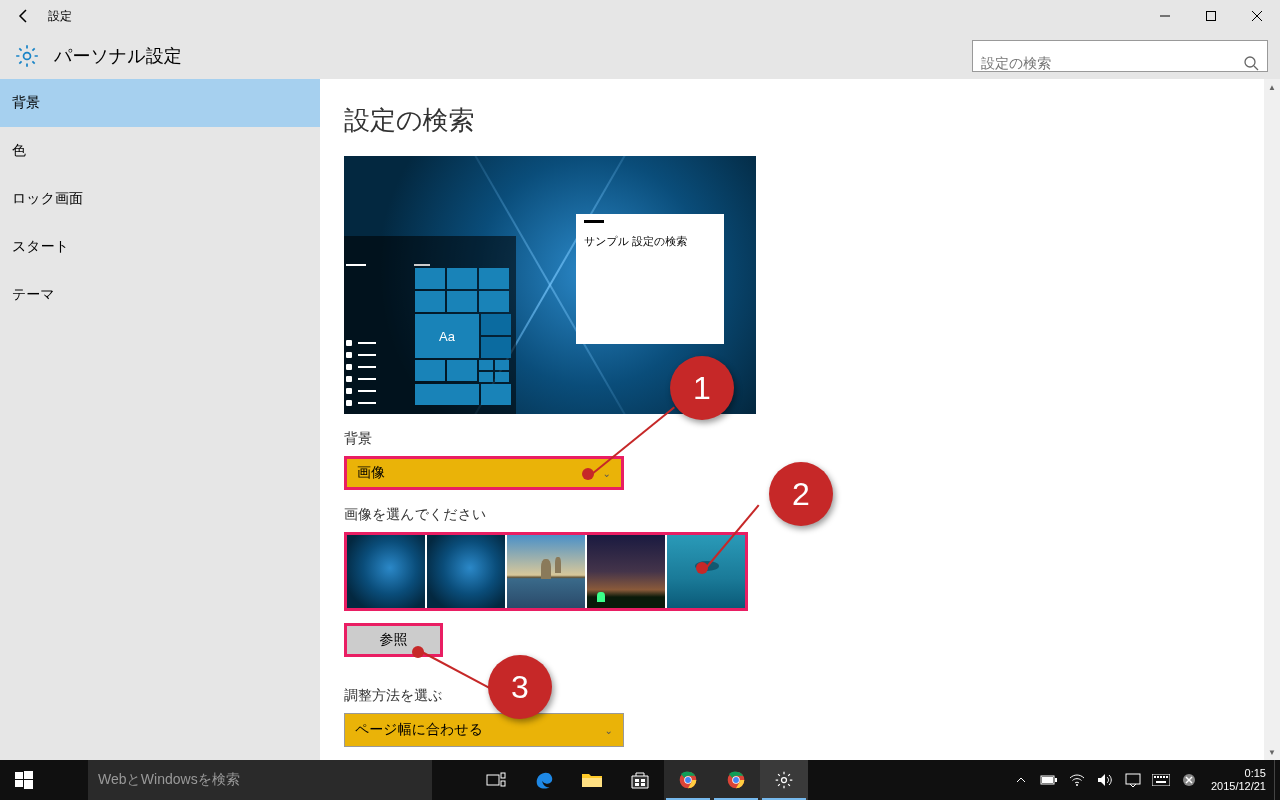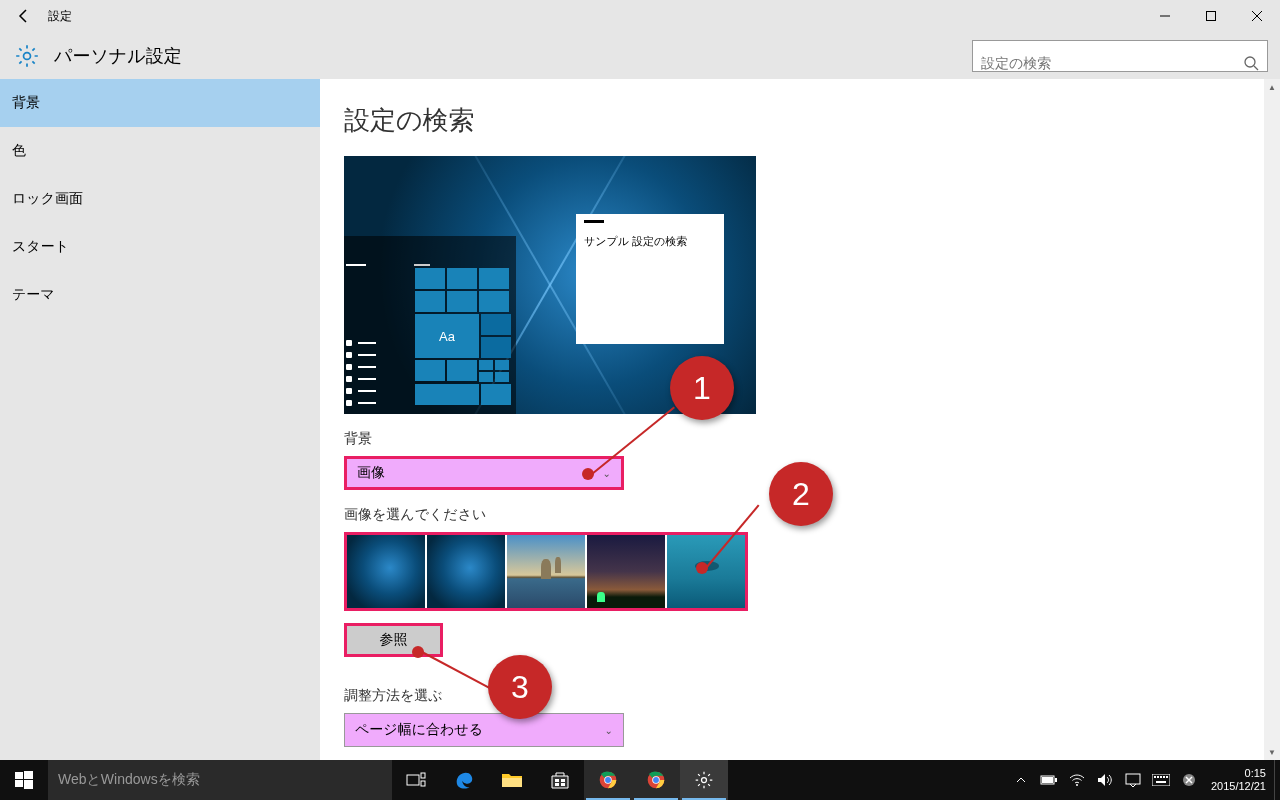--- a/index.html
+++ b/index.html
@@ -56,21 +56,21 @@
 .preview .tile.sm2 { width: 30px; height: 21px; background: #0b6ba0; }
 .preview .tile.mid { width: 64px; height: 21px; }
 .preview .headerbar1 { position: absolute; left: 70px; bottom: 148px; width: 16px; height: 2px; background: #ccc; }
 .preview .headerbar2 { position: absolute; left: 2px; bottom: 148px; width: 20px; height: 2px; background: #fff; }
 
 .preview .window { position: absolute; right: 32px; top: 58px; width: 148px; height: 130px; background: #fff; }
 .preview .window .wtitle { position: absolute; top: 6px; left: 8px; width: 20px; height: 3px; background: #000; }
 .preview .window .wtext { font-size: 11px; color: #000; padding: 20px 8px 0 8px; }
 
 
-.dropdown { width: 280px; height: 34px; border: 1px solid #999; background: #f0abfc; display: flex; align-items: center; padding: 0 10px; font-size: 14px; position: relative; }
+.dropdown { width: 280px; height: 34px; border: 1px solid #999; background: #eab308; display: flex; align-items: center; padding: 0 10px; font-size: 14px; position: relative; }
 .dropdown .chev { position: absolute; right: 10px; font-size: 10px; color: #555; }
 .dropdown.callout { border: 3px solid #e91e63; }
 
 
 .thumbs { display: flex; gap: 2px; position: relative; }
 .thumbs.callout { border: 3px solid #e91e63; padding: 0; width: fit-content; }
 .thumb { width: 78px; height: 73px; background: #032840; position: relative; overflow: hidden; }
 .thumb .inner { position: absolute; inset: 0; }
 .thumb.win10 .inner { background: radial-gradient(circle at 55% 45%, #2b88c8 0%, #0a4d7a 45%, #032840 80%); }
 .thumb.beach .inner { background: linear-gradient(to bottom, #4a90c8 0%, #d8c89a 55%, #6a5a3a 58%, #3a6a8a 60%, #2a4a6a 100%); }
@@ -83,21 +83,21 @@
 
 .browse-btn { width: 99px; height: 34px; background: #ccc; border: 1px solid #999; display: flex; align-items: center; justify-content: center; font-size: 14px; margin-top: 12px; position: relative; }
 .browse-btn.callout { border: 3px solid #e91e63; }
 
 
 .bubble { position: absolute; width: 64px; height: 64px; border-radius: 50%; background: #c62828; color: #fff; display: flex; align-items: center; justify-content: center; font-size: 32px; font-weight: 400; box-shadow: 2px 3px 6px rgba(0,0,0,0.4); z-index: 50; }
 .callout-line { position: absolute; background: #c62828; height: 2px; transform-origin: left center; z-index: 49; }
 .callout-dot { position: absolute; width: 12px; height: 12px; border-radius: 50%; background: #c62828; z-index: 49; }
 
 
-.taskbar { position: absolute; left: 0; bottom: 0; width: 100%; height: 40px; background: #101010; display: flex; align-items: center; color: #fff; }
+.taskbar { position: absolute; left: 0; bottom: 0; width: 100%; height: 40px; background: #101010; display: flex; align-items: center; color: #fff; gap: 40px; }
 .taskbar .start { width: 48px; height: 40px; display: flex; align-items: center; justify-content: center; }
 .taskbar .searchbox { width: 344px; height: 40px; background: #2a2a2a; display: flex; align-items: center; padding-left: 10px; color: #999; font-size: 14px; }
 .taskbar .tb-icons { display: flex; height: 40px; }
 .taskbar .tb-icon { width: 48px; height: 40px; display: flex; align-items: center; justify-content: center; position: relative; }
 .taskbar .tb-icon.active::after { content: ""; position: absolute; bottom: 0; left: 2px; right: 2px; height: 2px; background: #76b9ed; }
 .taskbar .tb-icon.active { background: #2a2a2a; }
 .taskbar .tray { margin-left: auto; display: flex; align-items: center; height: 40px; }
 .taskbar .tray .tic { width: 28px; display: flex; justify-content: center; font-size: 14px; color: #fff; }
 .taskbar .clock { font-size: 11px; text-align: right; padding: 0 8px; line-height: 1.2; }
 .taskbar .showdesk { width: 6px; height: 40px; border-left: 1px solid #444; }

